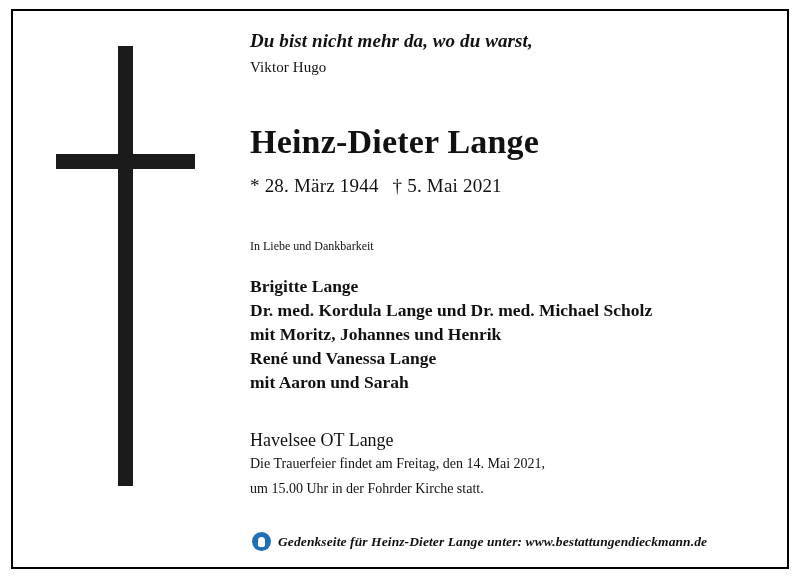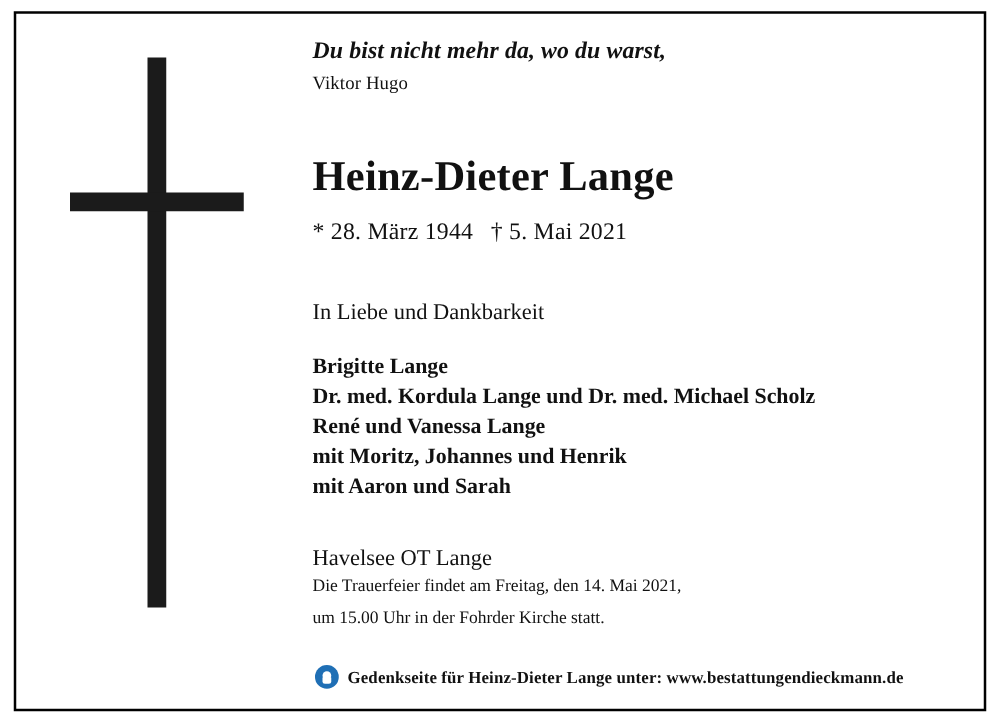--- a/index.html
+++ b/index.html
@@ -81,21 +81,21 @@
   .dates {
     font-size: 19px;
     margin-top: 14px;
     letter-spacing: 0.2px;
   }
   .dagger {
     display: inline-block;
     margin-left: 14px;
   }
   .dedication {
-    font-size: 18px;
+    font-size: 12px;
     margin-top: 42px;
   }
   .mourners {
     margin-top: 20px;
     font-weight: bold;
     font-size: 17.5px;
     line-height: 24px;
   }
   .place {
     font-size: 18px;
@@ -139,20 +139,21 @@
     width: 7px;
     height: 5px;
     background: #ffffff;
     border-radius: 0 0 2px 2px;
   }
   .memorial-text {
     font-size: 13.5px;
     font-weight: bold;
     letter-spacing: 0.1px;
     color: #111111;
+    font-style: italic;
   }
 </style>
 </head>
 <body>
 
 <div class="obituary">
 
   <div class="border-frame"></div>
 
   <div class="cross-area">
@@ -171,22 +172,22 @@
 
     <div class="dates">
       <span>* 28. März 1944</span><span class="dagger">† 5. Mai 2021</span>
     </div>
 
     <div class="dedication">In Liebe und Dankbarkeit</div>
 
     <div class="mourners">
       <div>Brigitte Lange</div>
       <div>Dr. med. Kordula Lange und Dr. med. Michael Scholz</div>
+      <div>mit Moritz, Johannes und Henrik</div>
       <div>René und Vanessa Lange</div>
-      <div>mit Moritz, Johannes und Henrik</div>
       <div>mit Aaron und Sarah</div>
     </div>
 
     <div class="place">Havelsee OT Lange</div>
 
     <div class="ceremony">
       <div>Die Trauerfeier findet am Freitag, den 14. Mai 2021,</div>
       <div>um 15.00 Uhr in der Fohrder Kirche statt.</div>
     </div>
 

